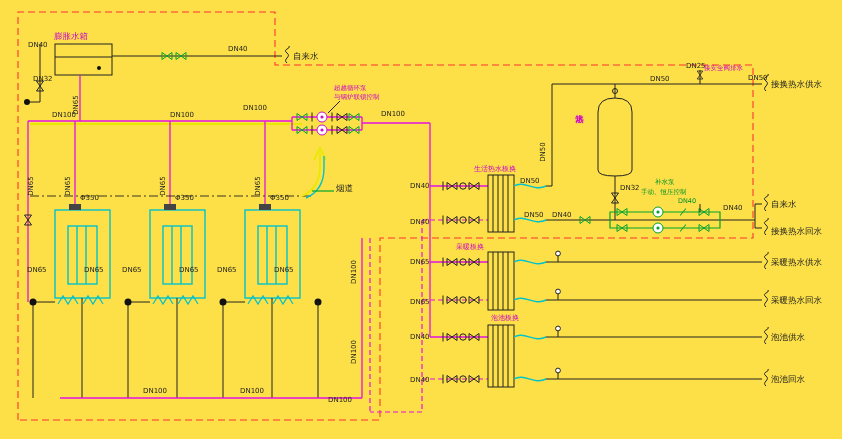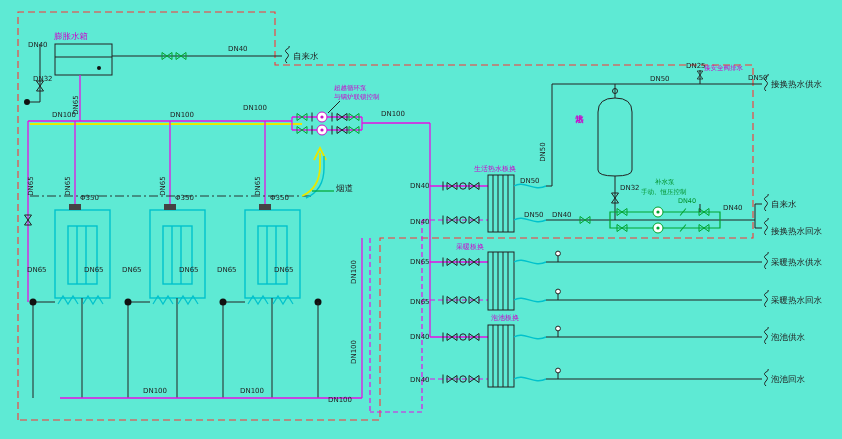--- a/index.html
+++ b/index.html
@@ -1,16 +1,16 @@
 <!DOCTYPE html>
 <html><head>
 <meta charset="utf-8">
 <style>
   html,body{margin:0;padding:0;background:#fff;}
-  .stage{width:842px;height:439px;background:#5eead4;position:relative;overflow:hidden;}
+  .stage{width:842px;height:439px;background:#fde047;position:relative;overflow:hidden;}
   svg{display:block;}
   
   .pm{stroke:#e411e4;stroke-width:1.3;fill:none;}
   .pmd{stroke:#e411e4;stroke-width:1.2;fill:none;stroke-dasharray:5 3;}
   .pk{stroke:#222;stroke-width:1;fill:none;}
   .pkc{stroke:#222;stroke-width:0.9;fill:none;stroke-dasharray:9 3 2 3;}
   .pc{stroke:#00c2cc;stroke-width:1.4;fill:none;}
   .pg{stroke:#00a32e;stroke-width:1.2;fill:none;}
   .py{stroke:#e8e800;stroke-width:1.8;fill:none;}
   .pr{stroke:#ff3333;stroke-width:1.1;fill:none;stroke-dasharray:7 4;}

